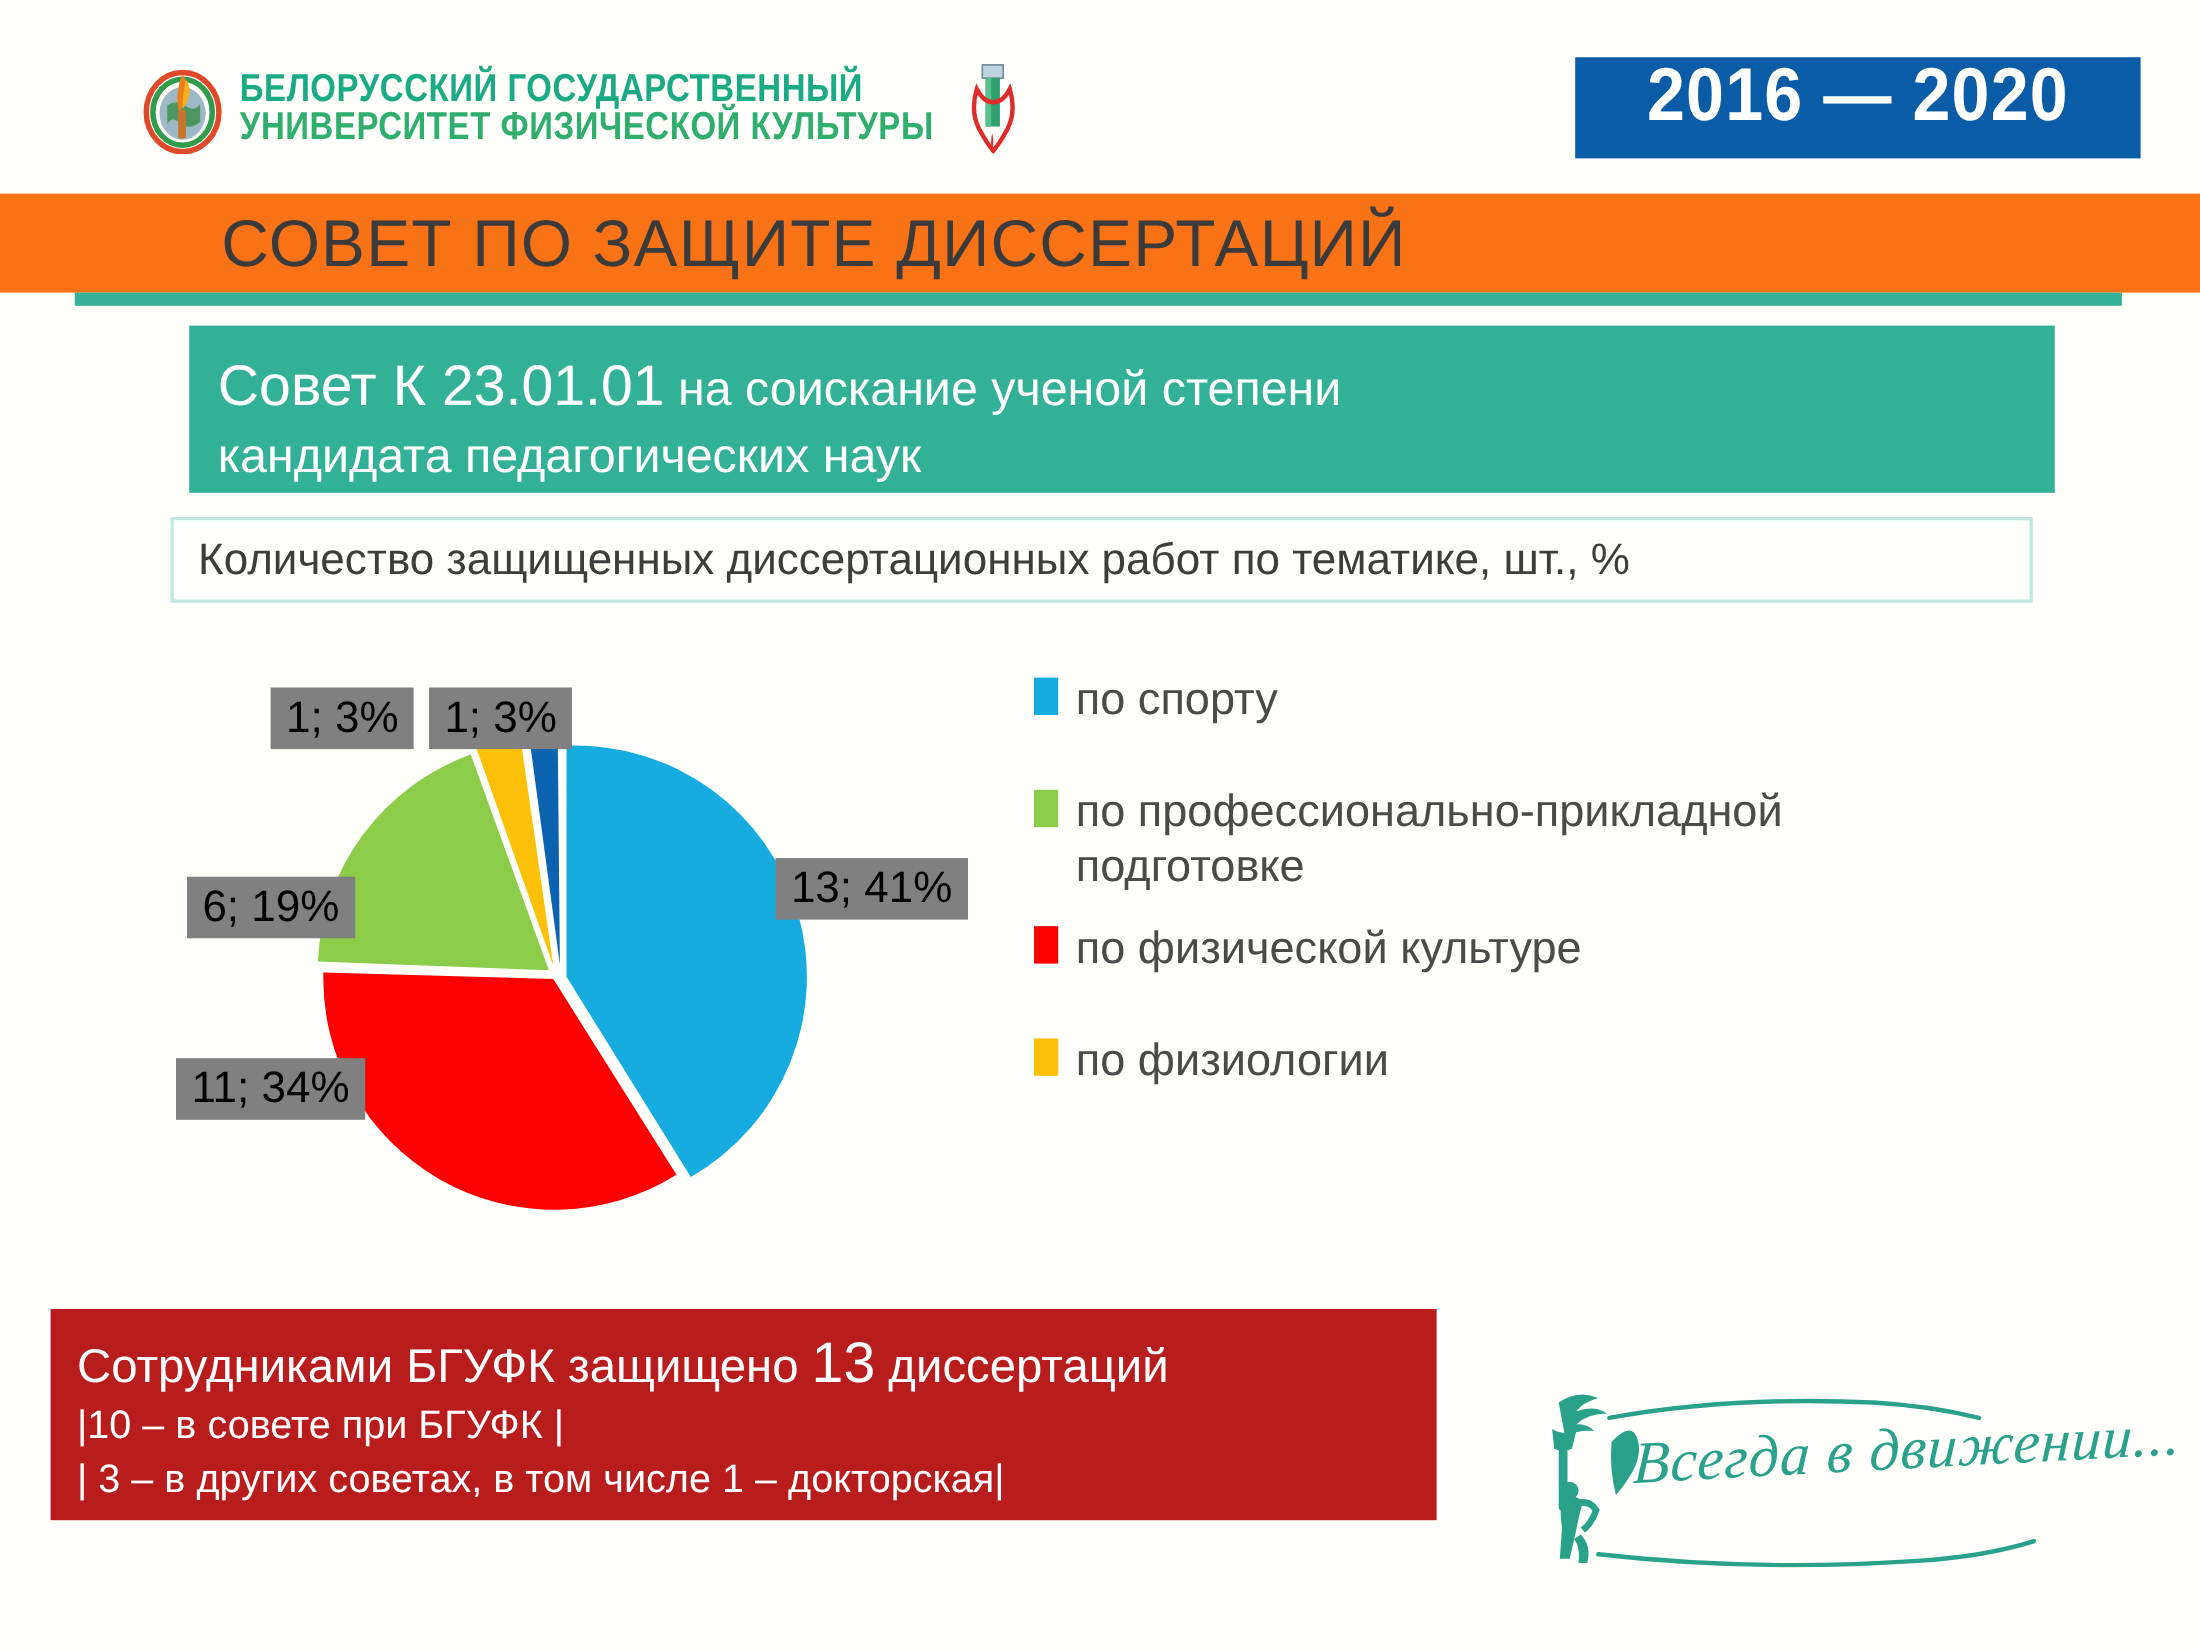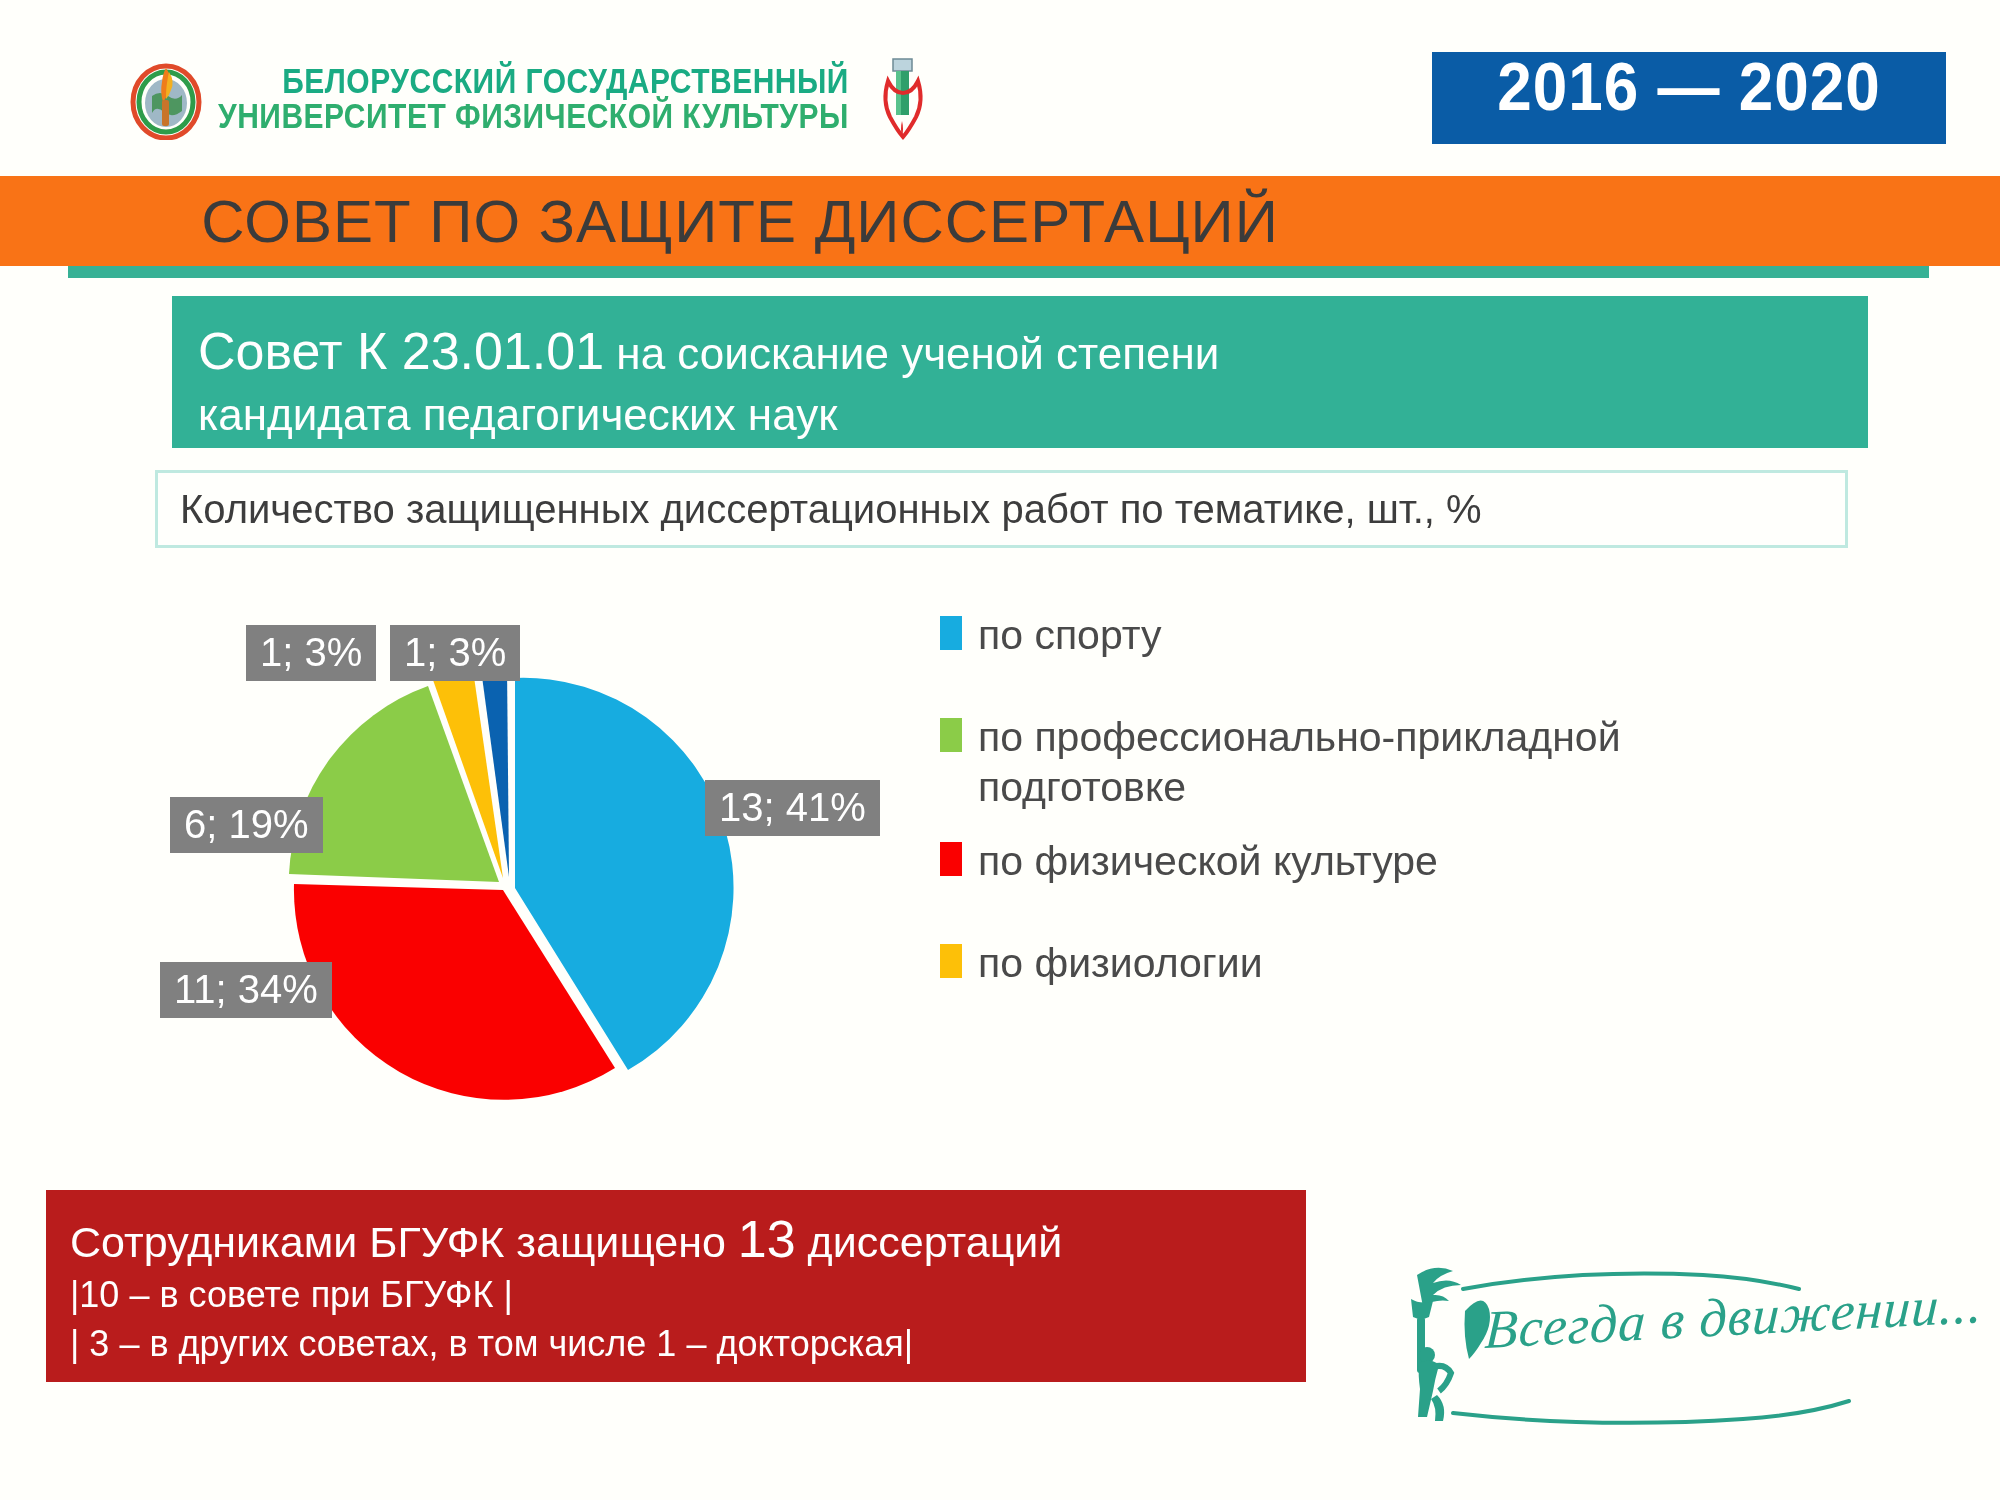--- a/index.html
+++ b/index.html
@@ -25,21 +25,20 @@
 
   
   .header-logo {
     position: absolute;
     left: 128px;
     top: 52px;
     display: flex;
     align-items: center;
     gap: 14px;
     height: 92px;
-    text-align: right;
   }
   .emblem {
     width: 76px;
     height: 84px;
     position: relative;
     flex: 0 0 auto;
   }
   .uni-name {
     display: flex;
     flex-direction: column;
@@ -168,21 +167,21 @@
     left: 110px;
     top: 60px;
     width: 520px;
     height: 460px;
   }
   .pie-svg { display: block; }
 
   .dlabel {
     position: absolute;
     background: #808080;
-    color: #ffffff;
+    color: #000000;
     font-size: 40px;
     font-family: "Liberation Sans", sans-serif;
     padding: 6px 14px 8px 14px;
     white-space: nowrap;
     line-height: 1.05;
   }
   .dl-blue   { left: 555px; top: 200px; }
   .dl-red    { left: 10px;  top: 382px; }
   .dl-green  { left: 20px;  top: 217px; }
   .dl-yellow { left: 96px;  top: 45px; }

